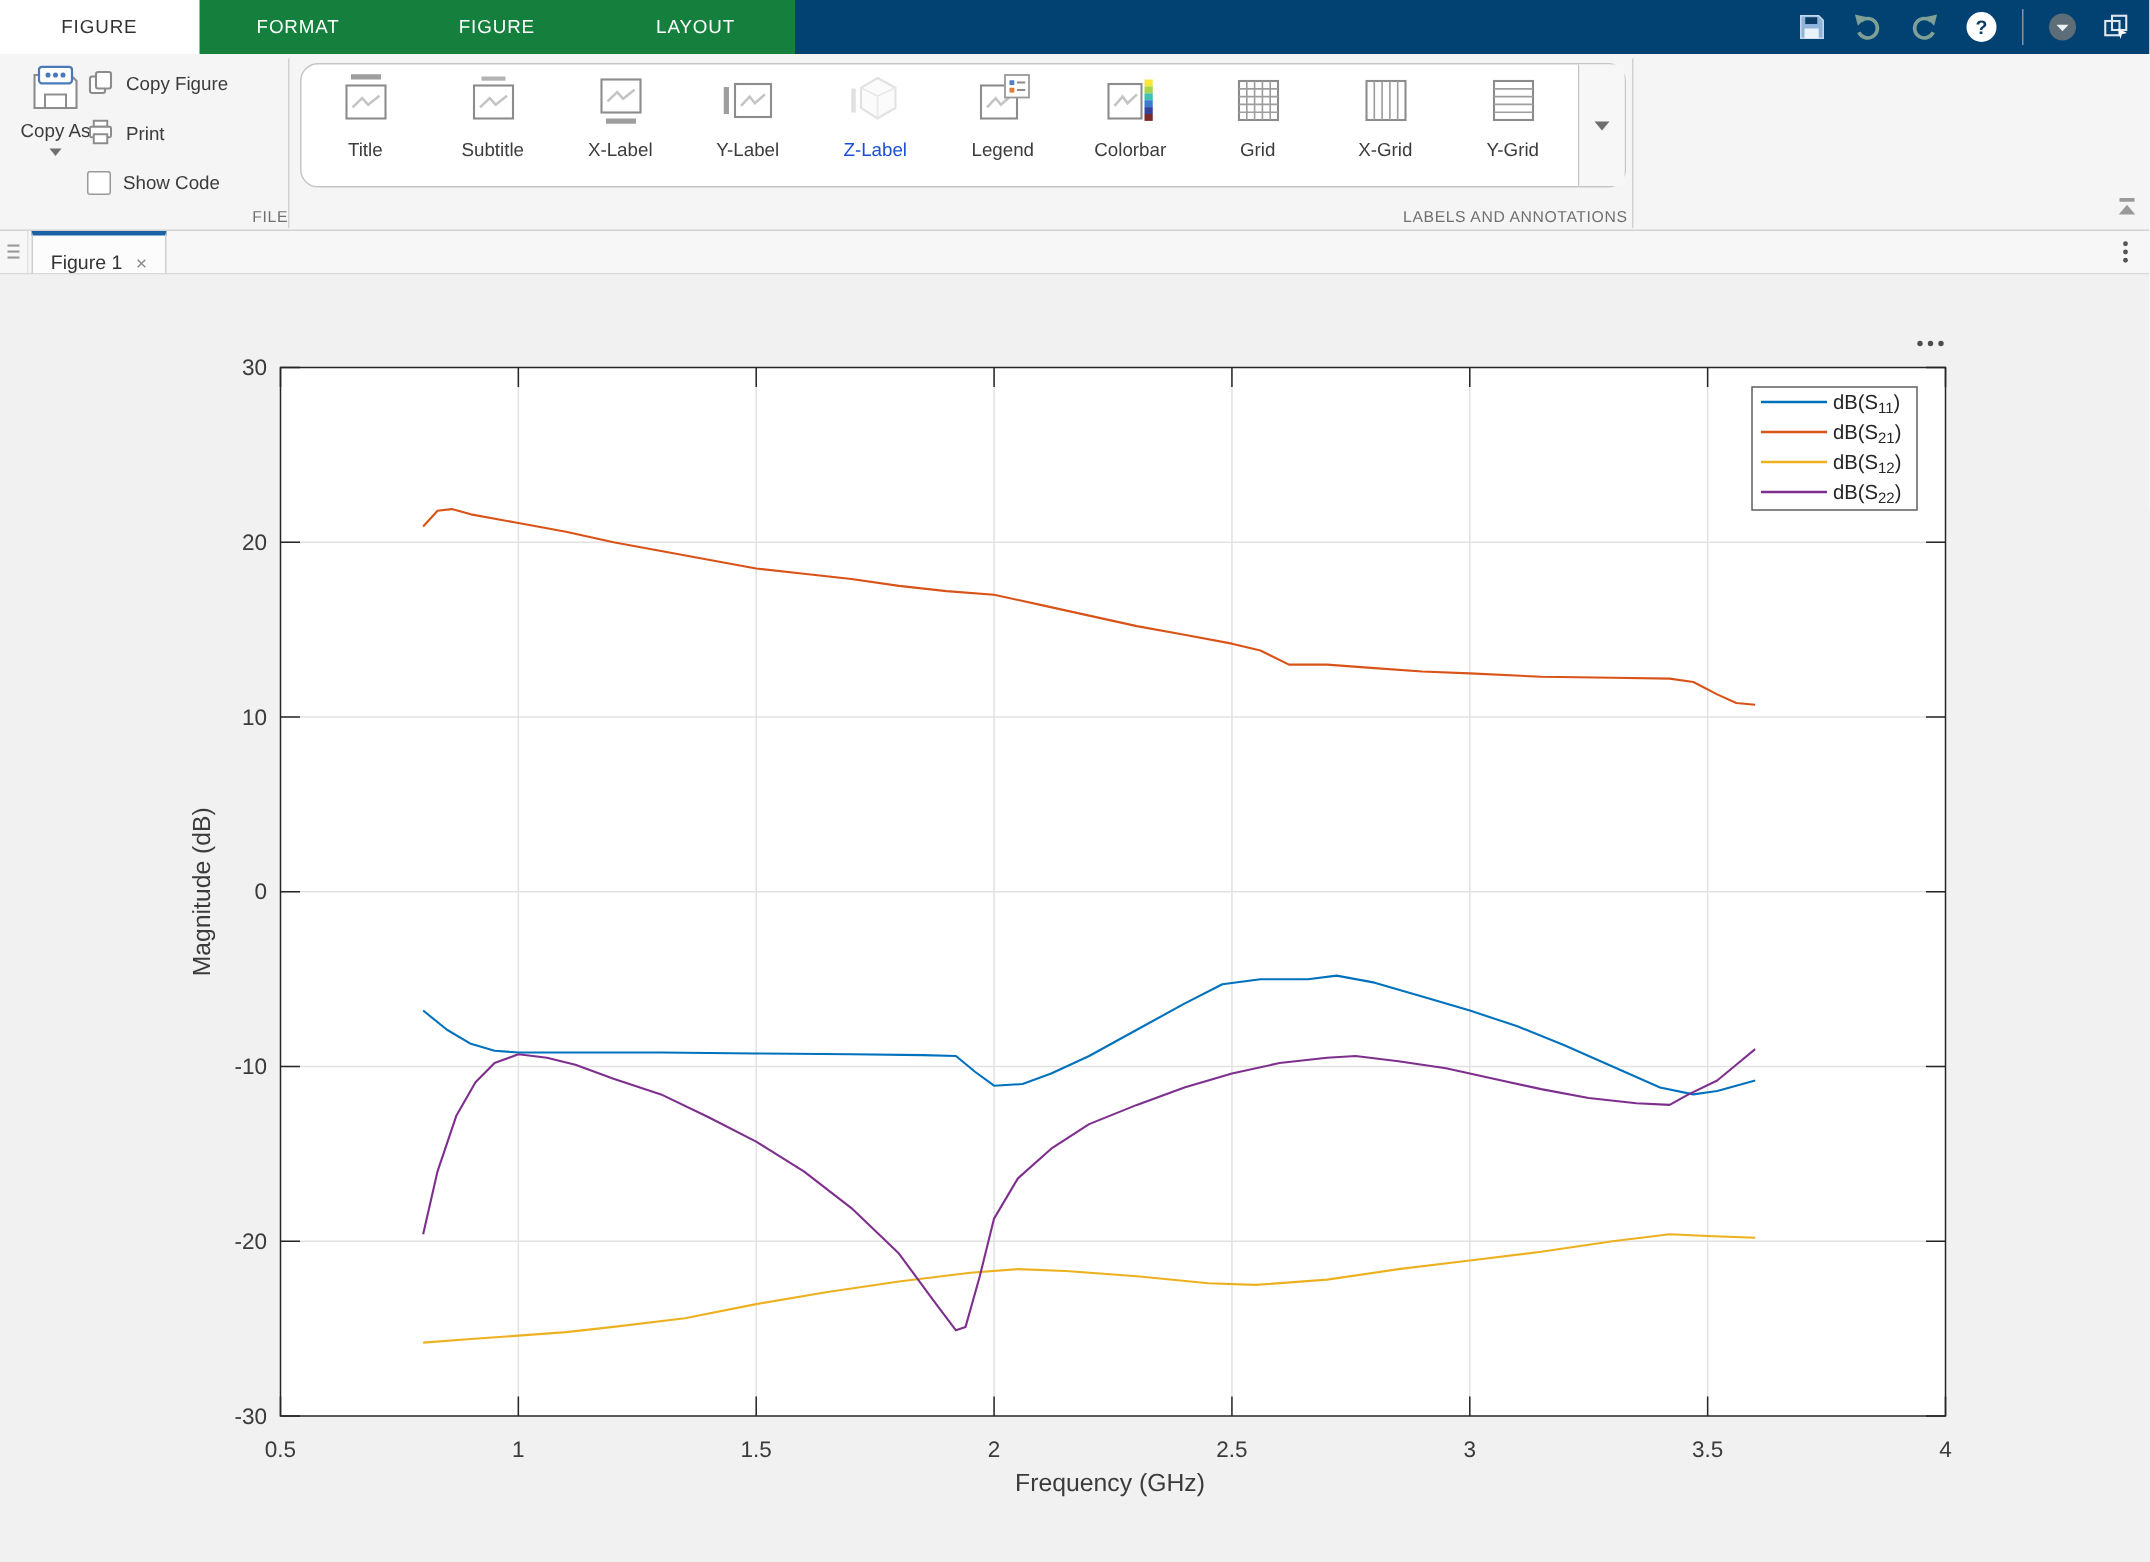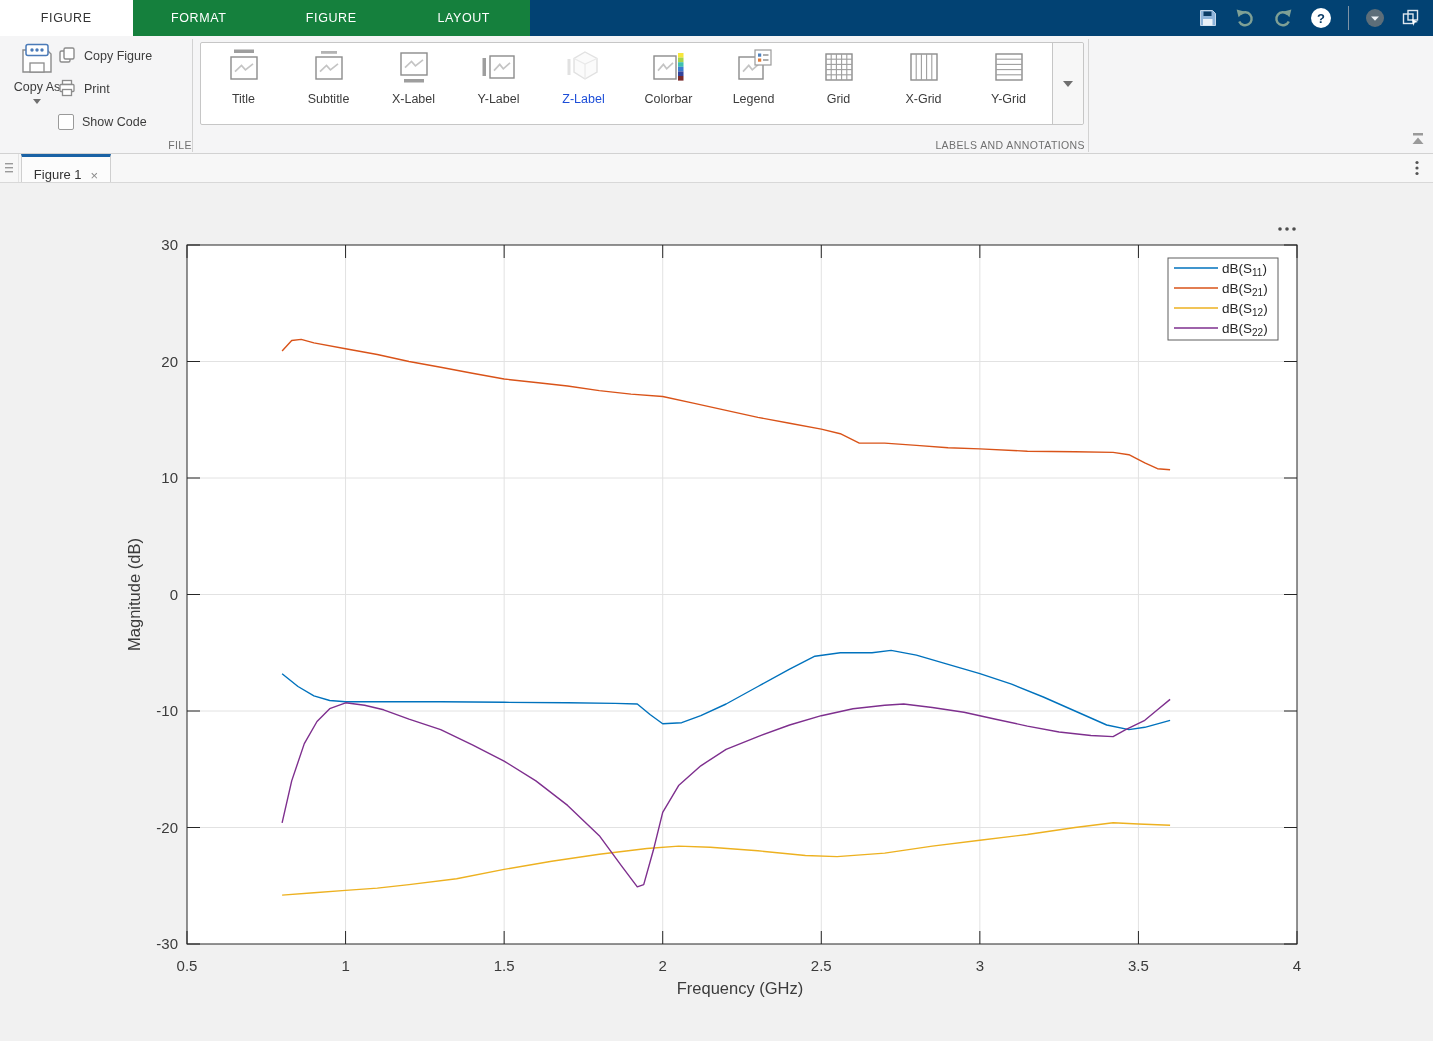--- a/index.html
+++ b/index.html
@@ -25,21 +25,21 @@
   .saveas .caret{width:0;height:0;border-left:4px solid transparent;border-right:4px solid transparent;
     border-top:5px solid #6f6f6f;margin:4px auto 0}
   .file-rows{position:absolute;left:58px;top:9px;display:flex;flex-direction:column;gap:11px}
   .file-row{display:flex;align-items:center;gap:8px;font-size:12.5px;color:#3c3c3c;height:22px}
   .checkbox{width:14px;height:14px;border:1px solid #9a9a9a;background:#fff;border-radius:2px}
   .sec-label{position:absolute;bottom:2px;font-size:10.5px;color:#707070;letter-spacing:.4px;text-align:right}
   .sec-label.file{left:0;width:192px}
   .sec-label.ann{left:197px;width:888px}
   .vsep{position:absolute;top:3px;bottom:1px;width:1px;background:#d2d2d2}
   .gallery{position:absolute;left:200px;top:6px;width:884px;height:83px;background:#fff;
-    border:1px solid #c6c6c6;border-radius:2px;display:flex;box-sizing:border-box}
+    border:1px solid #c6c6c6;border-radius:12px;display:flex;box-sizing:border-box}
   .gal-item{width:85px;display:flex;flex-direction:column;align-items:center;padding-top:4px;cursor:default}
   .gal-label{font-size:12.5px;color:#3c3c3c;margin-top:1px}
   .gal-item.disabled .gal-label{color:#1d4ed8}
   .gal-arrow{margin-left:auto;width:30px;border-left:1px solid #c6c6c6;background:#f7f7f7;
     display:flex;align-items:center;justify-content:center;border-radius:0 3px 3px 0}
   .gal-arrow .caret{width:0;height:0;border-left:5px solid transparent;border-right:5px solid transparent;
     border-top:6px solid #6f6f6f}
   .collapse-btn{position:absolute;right:7px;bottom:3px}
 
   
@@ -193,42 +193,42 @@
         <div class="gal-item disabled">
           <span class="gal-icon" style="opacity:.85"><svg width="40" height="40" viewBox="0 0 40 40">
               <rect x="3.5" y="12" width="3" height="16" fill="#dcdcdc"></rect>
               <path d="M21 5 L33 11.5 L33 25 L21 32 L10 25 L10 11.5 Z" fill="#fbfbfb" stroke="#dcdcdc" stroke-width="1.4"></path>
               <path d="M10 11.5 L21 17 L33 11.5 M21 17 L21 32" fill="none" stroke="#e6e6e6" stroke-width="1.2"></path>
             </svg></span>
           <span class="gal-label">Z-Label</span>
         </div>
         <div class="gal-item">
           <span class="gal-icon" style=""><svg width="40" height="40" viewBox="0 0 40 40">
+              <rect x="5" y="10" width="24" height="22" fill="#fff" stroke="#8c8c8c" stroke-width="1.4"></rect>
+              <polyline points="9,24.58 14.76,18.42 18.28,22.82 25,16.88" fill="none" stroke="#c4c4c4" stroke-width="1.7"></polyline>
+              <rect x="21" y="3" width="16" height="15" fill="#fff" stroke="#9a9a9a" stroke-width="1.2"></rect>
+              <rect x="24" y="6.5" width="3.2" height="3.2" fill="#4f81bd"></rect>
+              <line x1="29" y1="8" x2="34.5" y2="8" stroke="#8c8c8c" stroke-width="1.4"></line>
+              <rect x="24" y="11.5" width="3.2" height="3.2" fill="#e07b39"></rect>
+              <line x1="29" y1="13" x2="34.5" y2="13" stroke="#8c8c8c" stroke-width="1.4"></line>
+            </svg></span>
+          <span class="gal-label">Legend</span>
+        </div>
+        <div class="gal-item">
+          <span class="gal-icon" style=""><svg width="40" height="40" viewBox="0 0 40 40">
               <rect x="5" y="9" width="22" height="23" fill="#fff" stroke="#8c8c8c" stroke-width="1.4"></rect>
               <polyline points="9,23.58 14.399999999999999,17.42 17.7,21.82 24,15.88" fill="none" stroke="#c4c4c4" stroke-width="1.7"></polyline>
               <rect x="29" y="6" width="5.5" height="4.6" fill="#f6e63c"></rect>
               <rect x="29" y="10.6" width="5.5" height="4.6" fill="#a8d44a"></rect>
               <rect x="29" y="15.2" width="5.5" height="4.6" fill="#3fc0b0"></rect>
               <rect x="29" y="19.799999999999997" width="5.5" height="4.6" fill="#3a7bd0"></rect>
               <rect x="29" y="24.4" width="5.5" height="4.6" fill="#33439c"></rect>
               <rect x="29" y="29" width="5.5" height="4.6" fill="#7a2a2a"></rect>
             </svg></span>
           <span class="gal-label">Colorbar</span>
-        </div>
-        <div class="gal-item">
-          <span class="gal-icon" style=""><svg width="40" height="40" viewBox="0 0 40 40">
-              <rect x="5" y="10" width="24" height="22" fill="#fff" stroke="#8c8c8c" stroke-width="1.4"></rect>
-              <polyline points="9,24.58 14.76,18.42 18.28,22.82 25,16.88" fill="none" stroke="#c4c4c4" stroke-width="1.7"></polyline>
-              <rect x="21" y="3" width="16" height="15" fill="#fff" stroke="#9a9a9a" stroke-width="1.2"></rect>
-              <rect x="24" y="6.5" width="3.2" height="3.2" fill="#4f81bd"></rect>
-              <line x1="29" y1="8" x2="34.5" y2="8" stroke="#8c8c8c" stroke-width="1.4"></line>
-              <rect x="24" y="11.5" width="3.2" height="3.2" fill="#e07b39"></rect>
-              <line x1="29" y1="13" x2="34.5" y2="13" stroke="#8c8c8c" stroke-width="1.4"></line>
-            </svg></span>
-          <span class="gal-label">Legend</span>
         </div>
         <div class="gal-item">
           <span class="gal-icon" style=""><svg width="40" height="40" viewBox="0 0 40 40">
               <rect x="7" y="7" width="26" height="26" fill="#fff" stroke="#8c8c8c" stroke-width="1.4"></rect>
               <line x1="12.2" y1="7" x2="12.2" y2="33" stroke="#9e9e9e" stroke-width="1.1"></line>
               <line x1="17.4" y1="7" x2="17.4" y2="33" stroke="#9e9e9e" stroke-width="1.1"></line>
               <line x1="22.6" y1="7" x2="22.6" y2="33" stroke="#9e9e9e" stroke-width="1.1"></line>
               <line x1="27.8" y1="7" x2="27.8" y2="33" stroke="#9e9e9e" stroke-width="1.1"></line>
               <line x1="7" y1="12.2" x2="33" y2="12.2" stroke="#9e9e9e" stroke-width="1.1"></line>
               <line x1="7" y1="17.4" x2="33" y2="17.4" stroke="#9e9e9e" stroke-width="1.1"></line>

